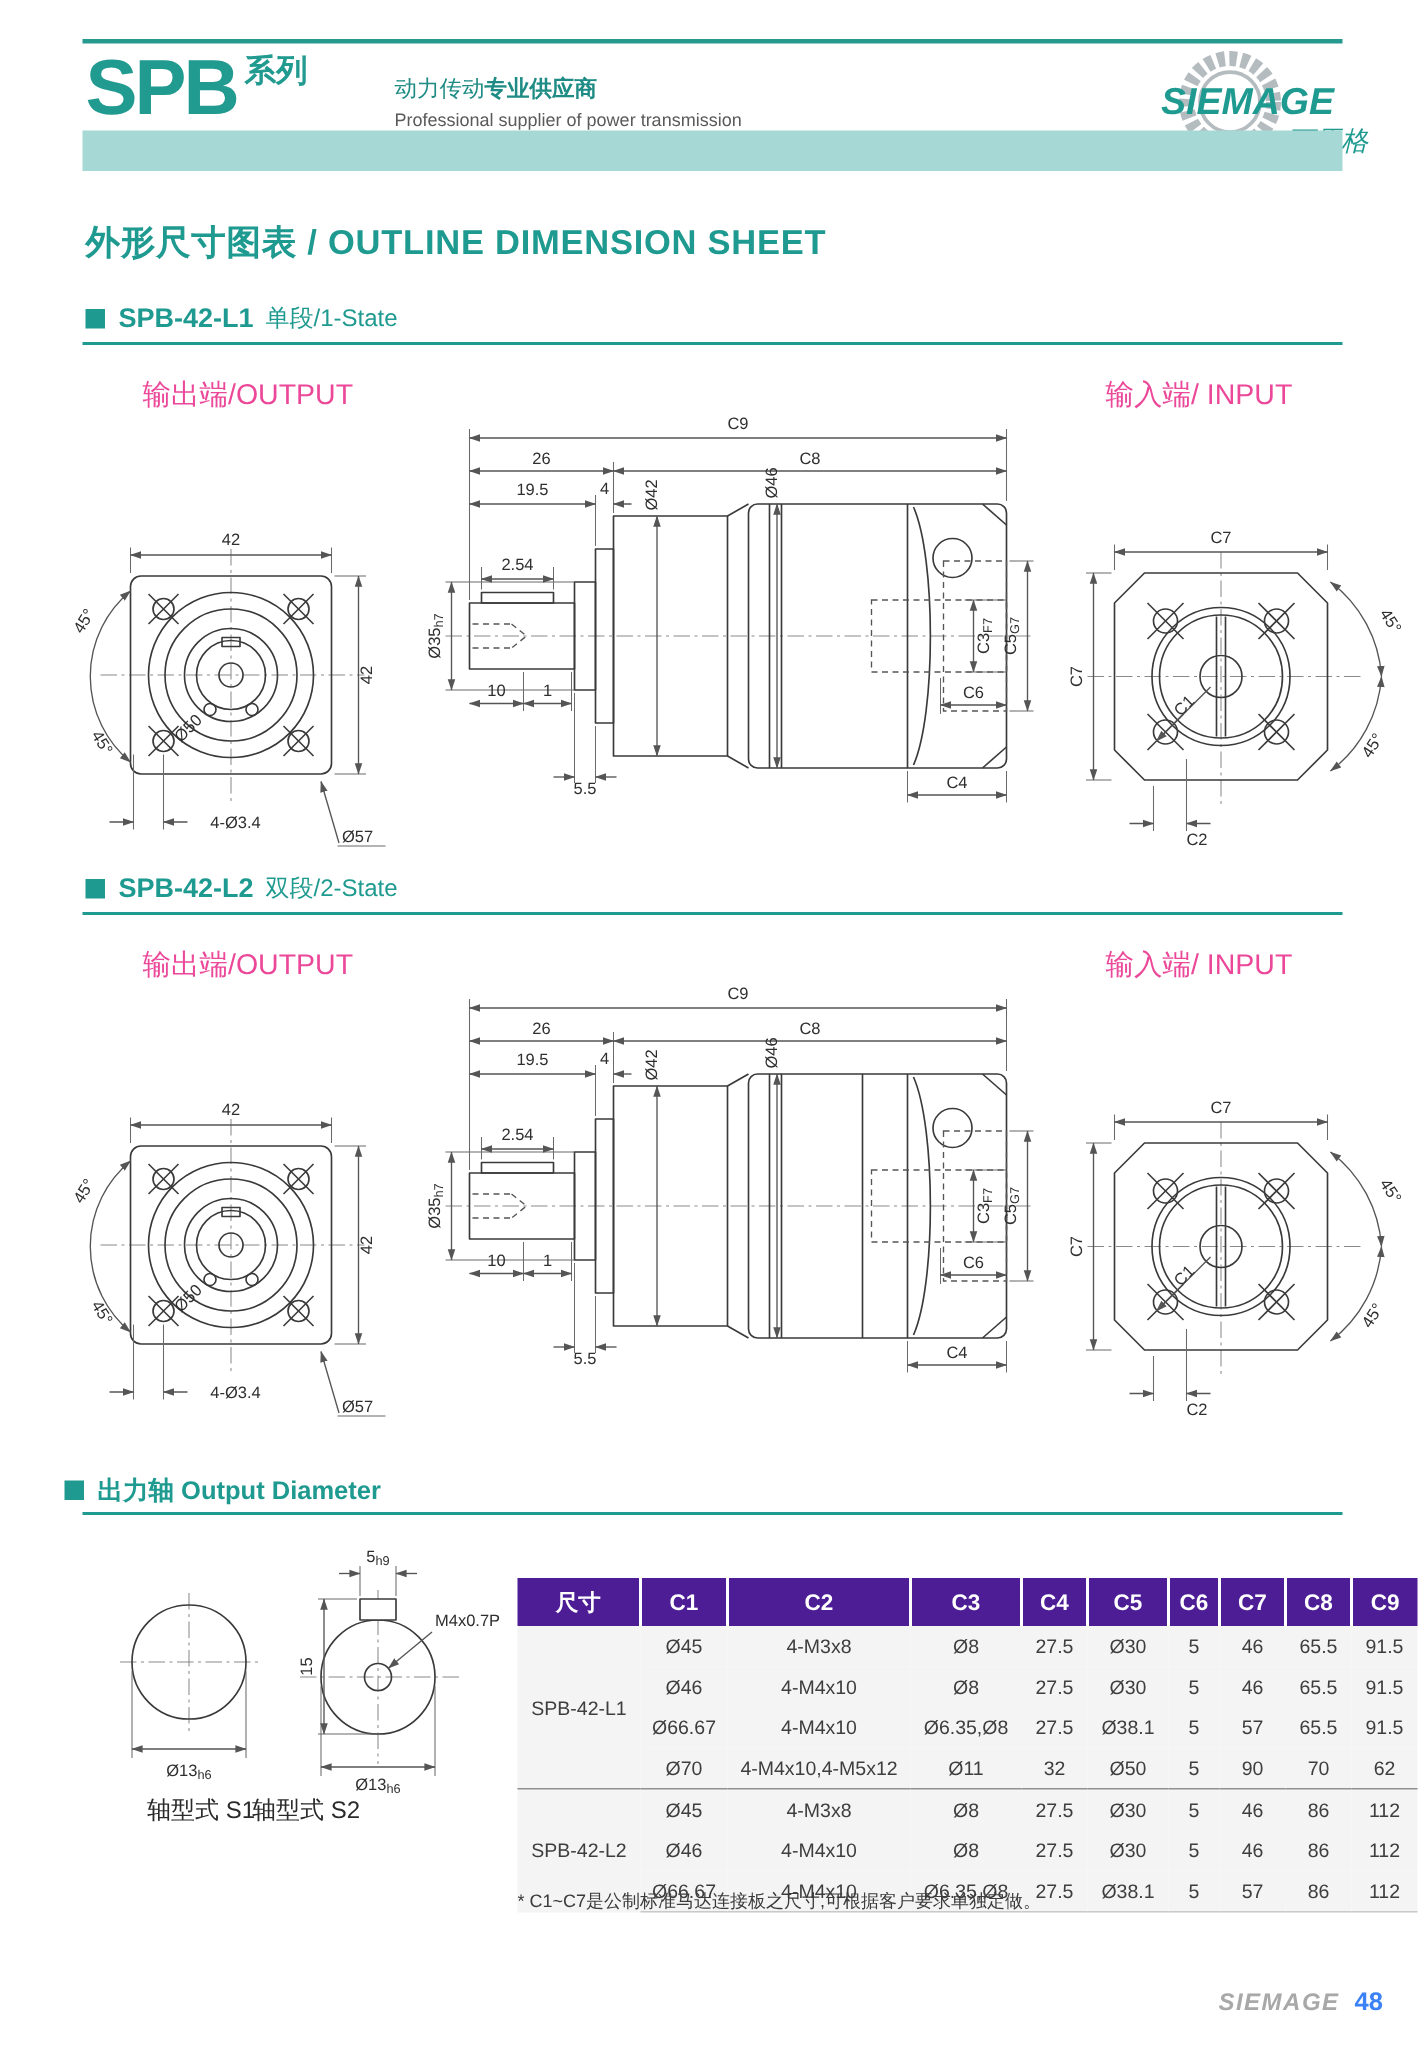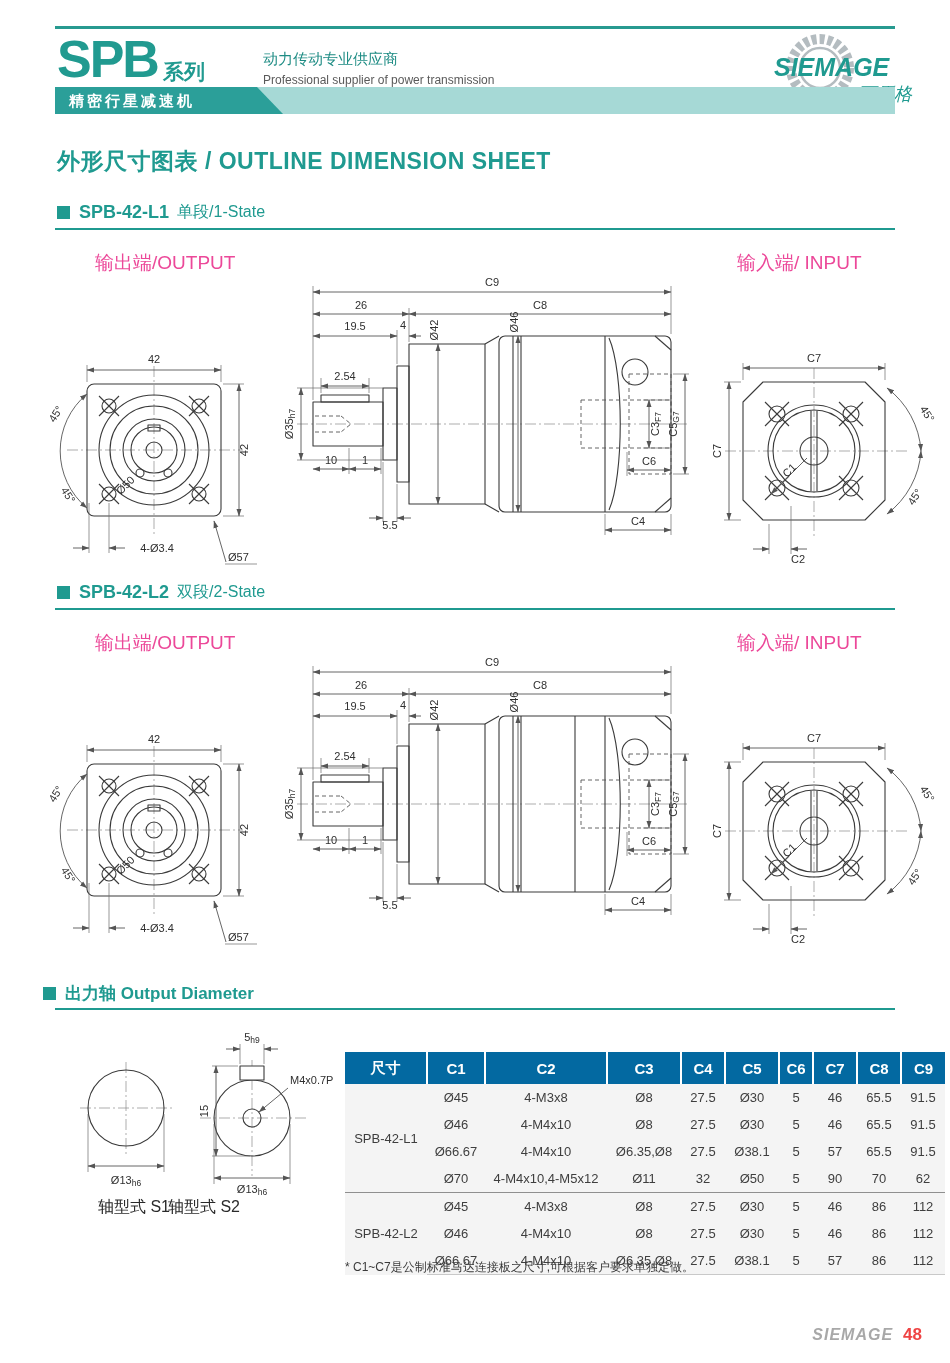--- a/index.html
+++ b/index.html
@@ -2,26 +2,26 @@
 <html><head>
 <meta charset="utf-8">
 <style>
   html,body{margin:0;padding:0}
   body{width:950px;height:1363px;position:relative;background:#fff;
        font-family:"Liberation Sans",sans-serif;overflow:hidden;color:#333}
   .abs{position:absolute}
 
   
   #top-rule{left:55px;top:26px;width:840px;height:3px;background:#279a90}
-  #spb-logo{left:57px;top:36px;display:flex;align-items:flex-end;color:#219a90}
+  #spb-logo{left:57px;top:36px;display:flex;align-items:flex-start;color:#219a90}
   #spb-main{font-size:52px;font-weight:bold;line-height:0.9;letter-spacing:-2px}
   #spb-suffix{font-size:21px;font-weight:bold;margin-left:5px;line-height:1.1}
   #tagline{left:263px;top:50px}
   #tagline-cn{font-size:15px;color:#1e8c84}
-  #tagline-cn b{font-weight:normal}
+  #tagline-cn b{font-weight:bold}
   #tagline-en{font-size:12px;color:#5a5a5a;margin-top:4px}
   #brand-logo{left:762px;top:26px;width:182px;height:88px}
   #banner{left:55px;top:87px;width:840px;height:27px;background:#a6d9d6}
   #banner-left{position:absolute;left:0;top:0;height:100%;width:228px;background:#2b9f99;
      clip-path:polygon(0 0,calc(100% - 26px) 0,100% 100%,0 100%);
      color:#fff;font-size:15px;font-weight:bold;line-height:27px;padding-left:14px;
      box-sizing:border-box;letter-spacing:3px}
   #banner-right{position:absolute;right:14px;top:0;height:100%;display:flex;align-items:center;gap:24px}
   #banner-slogan{color:#3f9e97;font-size:13px;font-weight:bold;letter-spacing:3px}
   #banner-url{color:#fff;font-weight:bold;font-style:italic;font-size:14px}
@@ -53,32 +53,32 @@
   .two-stage .stage-line{display:inline}
 
   
   #s1-svg{left:68px;top:1038px;width:120px;height:175px}
   #s2-svg{left:160px;top:1026px;width:210px;height:190px}
   .shaft-caption{font-size:16px;color:#2a2a2a}
 
   
   #table-wrap{left:345px;top:1052px;width:600px}
   table{width:600px;border-collapse:collapse;text-align:center}
-  thead th{background:#0369a1;color:#fff;font-weight:bold;font-size:15px;height:30px;
+  thead th{background:#4c1d95;color:#fff;font-weight:bold;font-size:15px;height:30px;
            border-right:2px solid #fff}
   thead th:last-child{border-right:none}
   tbody td{background:#f4f4f4;color:#3e3e3e;font-size:13px;height:25px}
   tr.group-start td{border-top:1.5px solid #8f8f8f}
   tbody tr:last-child td{border-bottom:1px solid #c9c9c9}
   #notes{left:345px;top:1258px;font-size:12px;color:#3a3a3a;line-height:18px}
 
   
   #footer{right:28px;top:1325px;display:flex;align-items:baseline;gap:10px}
   #footer-brand{color:#a8a8a8;font-style:italic;font-weight:bold;font-size:16px;letter-spacing:1px}
-  #footer-page{color:#ef4444;font-weight:bold;font-size:17px}
+  #footer-page{color:#3b82f6;font-weight:bold;font-size:17px}
 </style>
 </head>
 <body>
 
 <svg width="0" height="0" style="position:absolute" aria-hidden="true">
   <defs>
     <marker id="arr" viewBox="0 0 10 8" markerWidth="9" markerHeight="7" refX="9" refY="4" orient="auto-start-reverse">
       <path d="M0,0.8 L9.5,4 L0,7.2 Z" fill="#555"></path>
     </marker>
   </defs>
@@ -99,21 +99,20 @@
 <svg class="abs" id="brand-logo" viewBox="0 0 182 88">
   <g>
     <circle cx="58" cy="42" r="29" fill="none" stroke="#b4bcc0" stroke-width="10" stroke-dasharray="5 3"></circle>
     <circle cx="58" cy="42" r="20" fill="none" stroke="#b4bcc0" stroke-width="2.5"></circle>
   </g>
   <text x="12" y="50" font-size="25" font-style="italic" font-weight="bold" fill="#1f9a90" style="font-family:'Liberation Sans',sans-serif">SIEMAGE</text>
   <text x="96" y="74" font-size="18" font-style="italic" fill="#1f9a90" style="font-family:'Liberation Serif',serif">西馬格</text>
 </svg>
 
 <div class="abs" id="banner">
-  <div id="banner-left">精密行星减速机</div>
 </div>
 
 <div class="abs" id="page-title">外形尺寸图表 / OUTLINE DIMENSION SHEET</div>
 
 <div class="abs section-header" style="left:57px;top:202px">
   <span class="section-sq"></span>
   <span class="section-model">SPB-42-L1</span>
   <span class="section-stage">单段/1-State</span>
 </div>
 <div class="abs section-rule" style="left:55px;top:228px;width:840px"></div>

